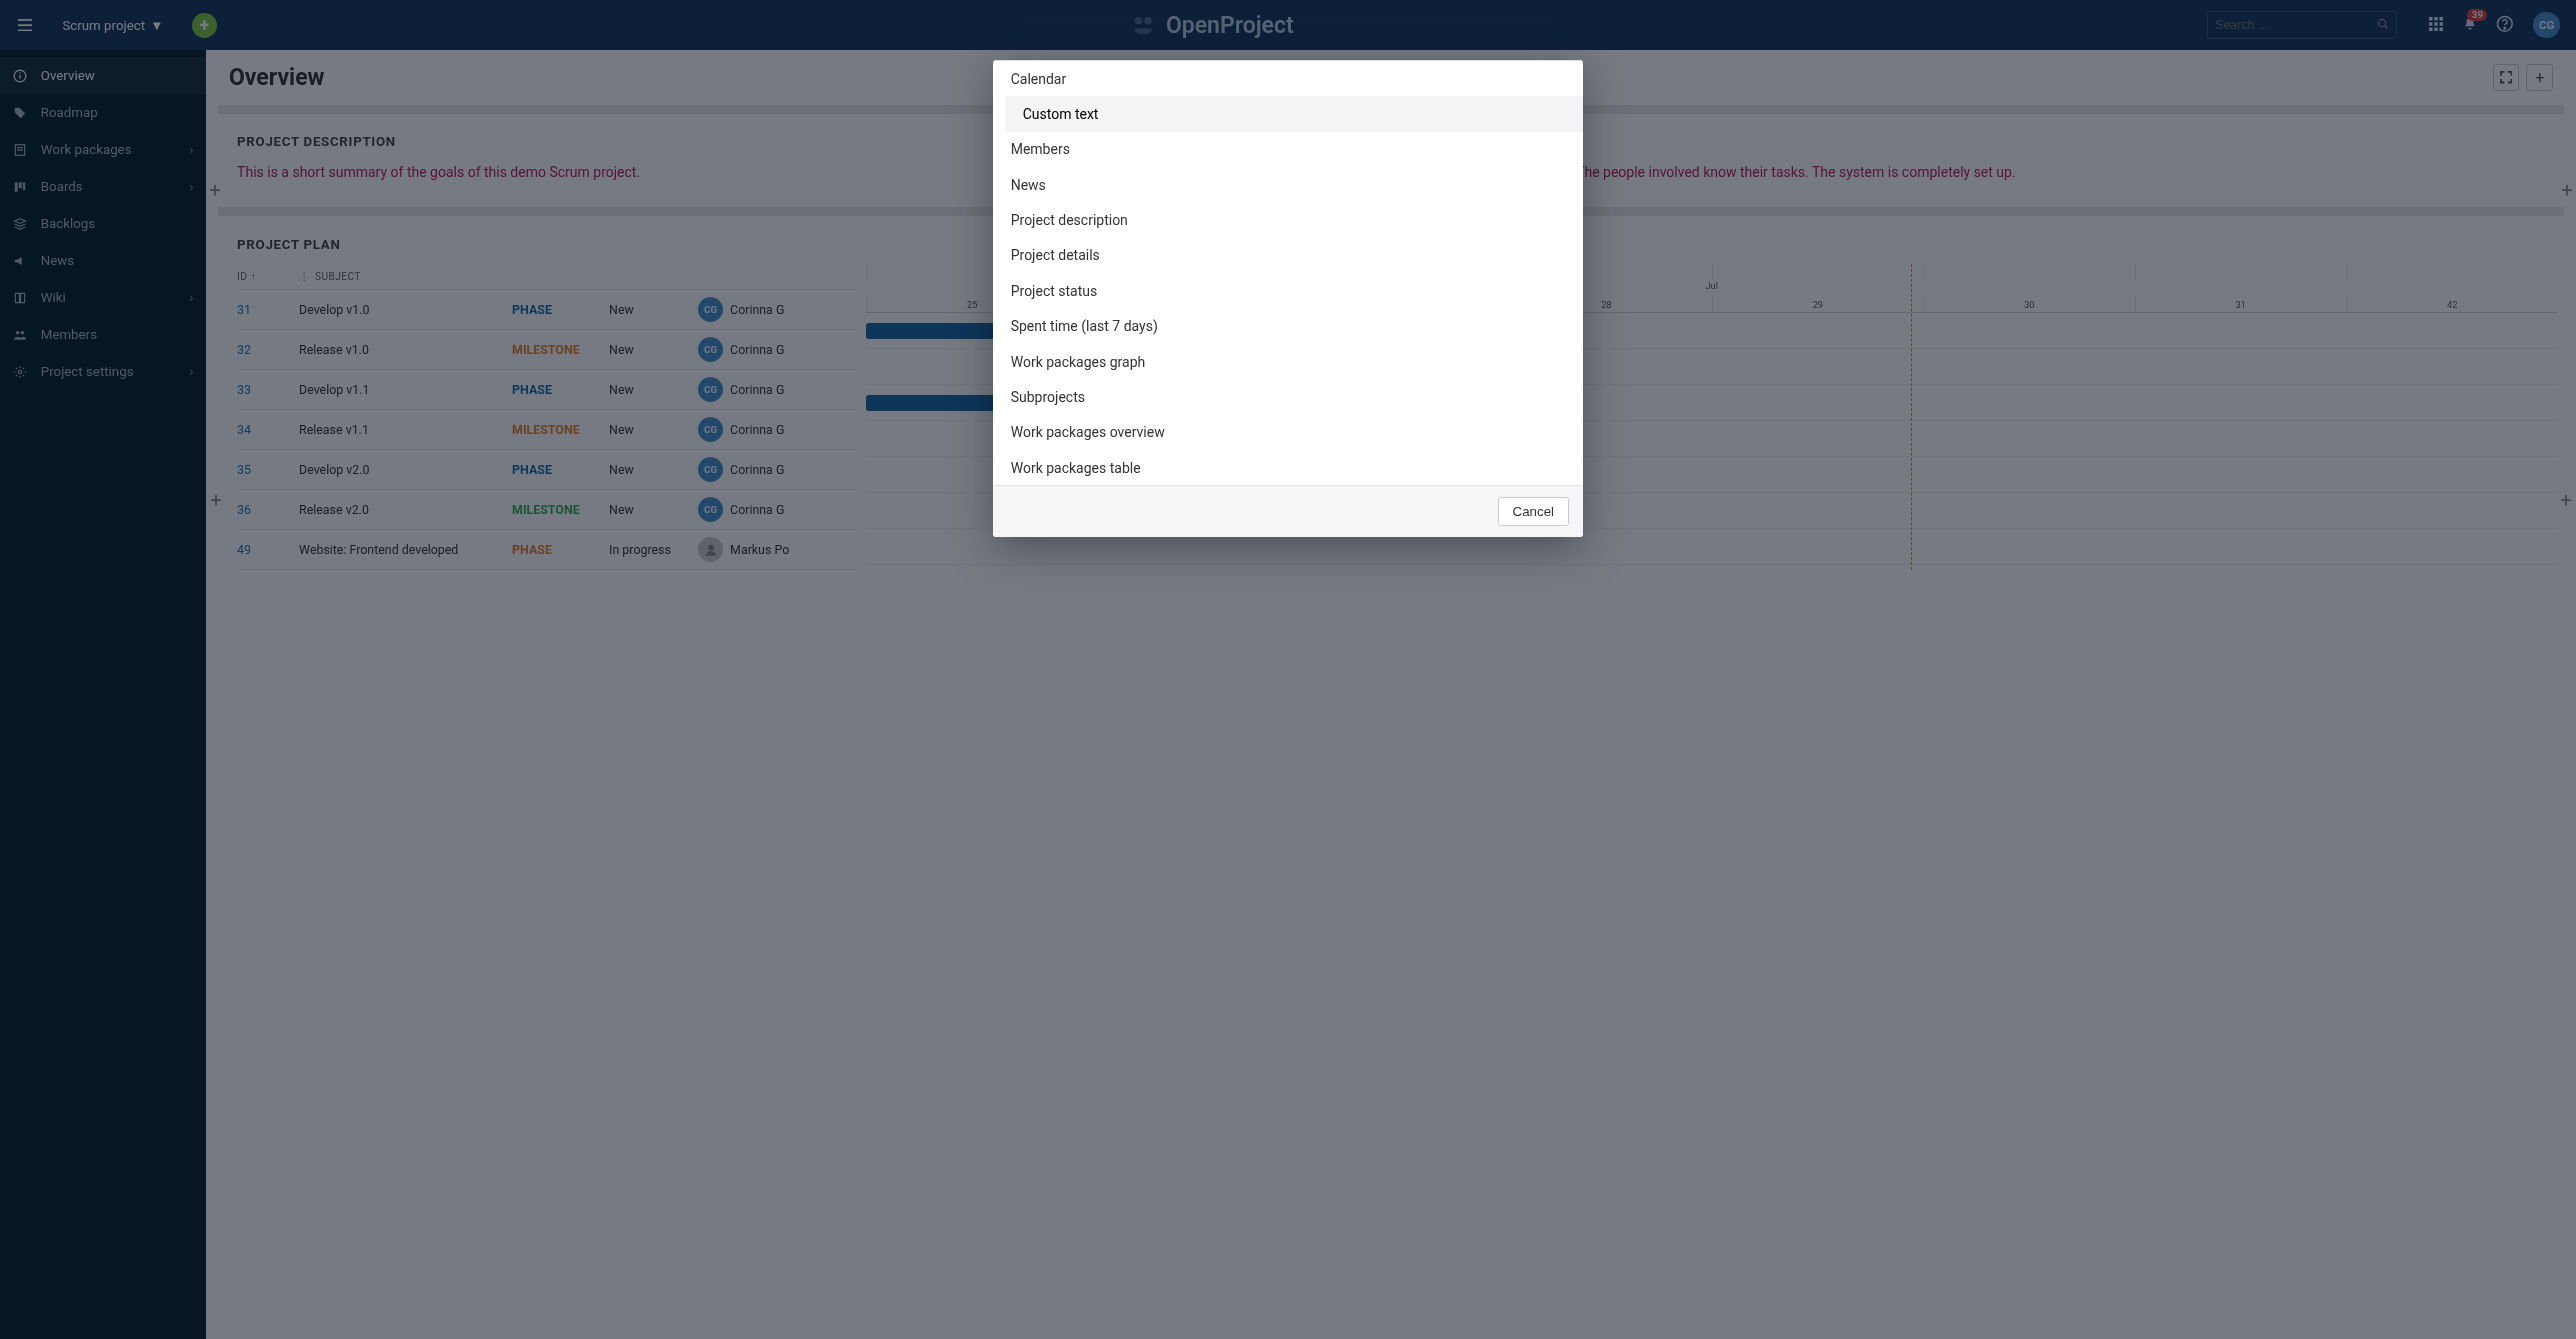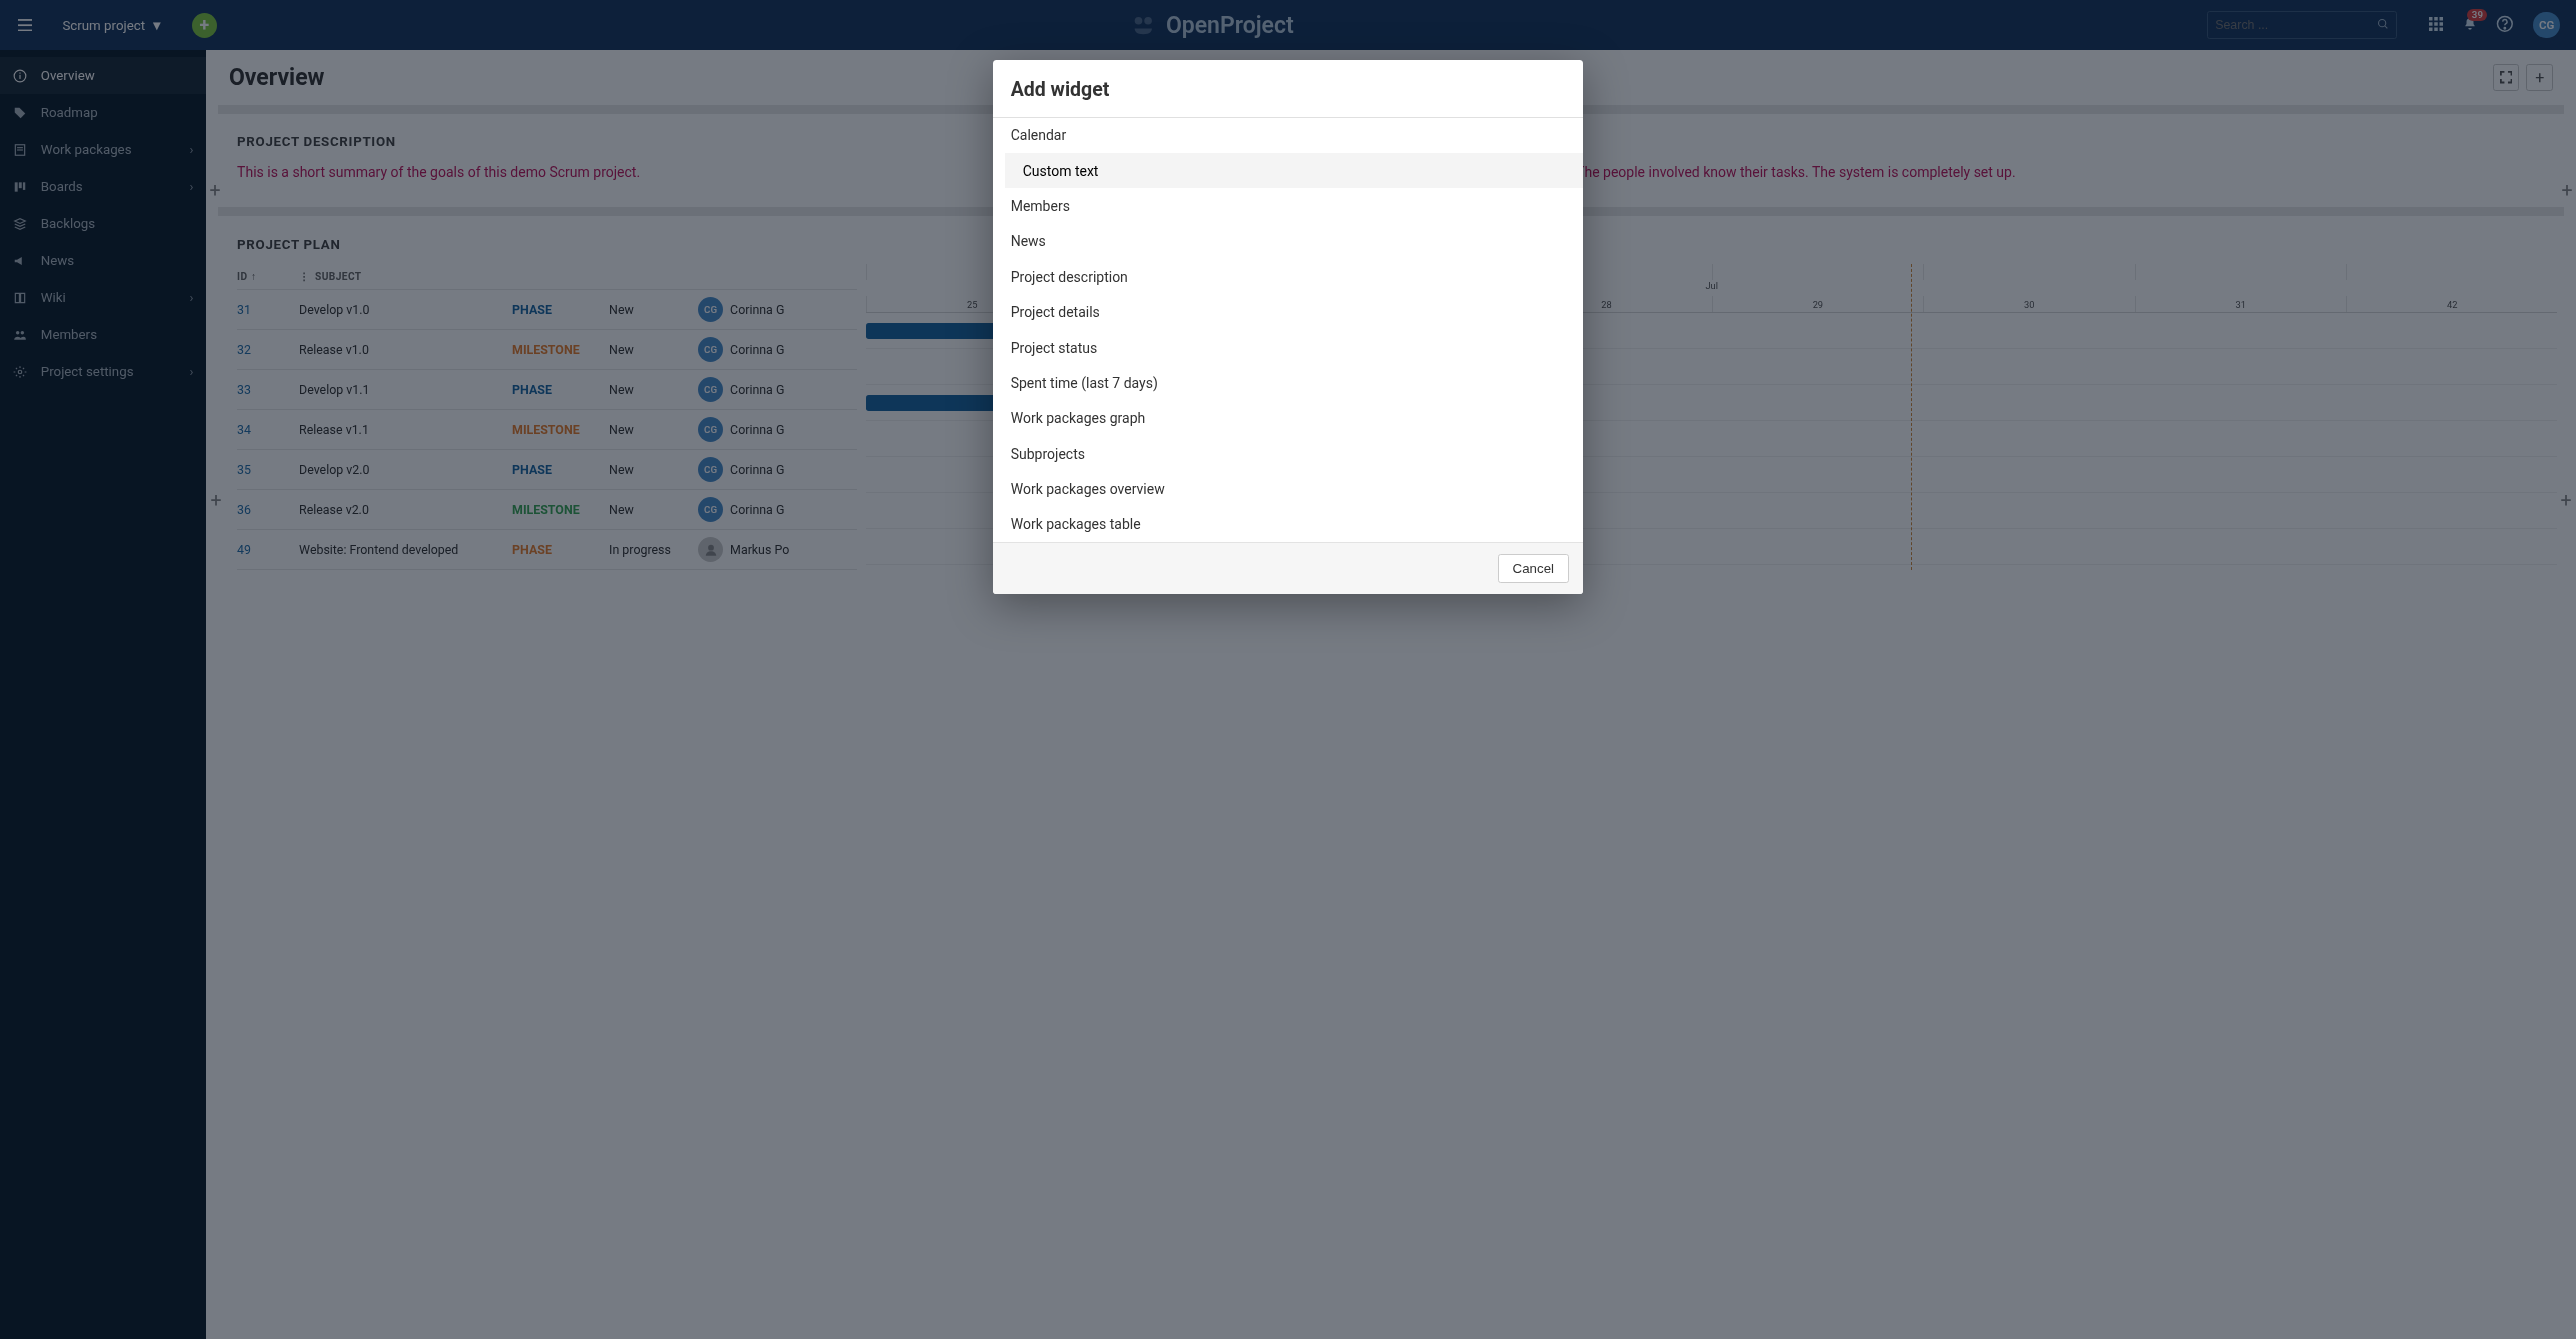--- a/index.html
+++ b/index.html
@@ -50,21 +50,21 @@
 
   .row1 { display:flex; gap:0; position:relative; }
   .row1 > .card { flex:1; }
   .vdiv { width:8.9px; background:#e7e7e7; }
 
   
   .plan-card { padding:14px 5.3px 0 17.7px; }
   .plan-wrap { display:flex; }
   .tbl { min-width:620px; }
   .thead, .trow { display:flex; align-items:center; font-size:12.4px; border-bottom:0.9px solid #e6e6e6; }
-  .thead { color:#666; font-weight:700; text-transform:uppercase; font-size:10.2px; letter-spacing:0.4px; padding:7px 0; }
+  .thead { color:#666; font-weight:400; text-transform:uppercase; font-size:10.2px; letter-spacing:0.4px; padding:7px 0; }
   .trow { padding:7px 0; }
   .c-id { width:62px; color:#246faa; }
   .c-id.h { color:#666; display:flex; gap:3.5px; align-items:center; }
   .c-subj { width:213px; }
   .c-type { width:97px; font-weight:700; }
   .c-status { width:89px; }
   .c-assign { flex:1; display:flex; align-items:center; gap:7px; overflow:hidden; white-space:nowrap; }
   .mini-av { width:25px; height:25px; border-radius:50%; display:flex; align-items:center; justify-content:center; font-size:9.7px; font-weight:600; color:#fff; }
 
   .gantt { flex:1; padding-left:8.9px; position:relative; }
@@ -426,21 +426,20 @@
               <div style="position: absolute; top: 0px; bottom: 0px; left: 62%; border-left: 0.9px dashed rgb(208, 138, 58);"></div>
             </div>
         </div>
       </div>
     </div>
   </div>
 </div>
 
 <div class="scrim"></div>
 <div class="dialog">
-  <h2>Add widget</h2>
   <div class="divider"></div>
   <div class="opts" id="opts">
       <div class="opt">Calendar</div>
       <div class="opt hi">Custom text</div>
       <div class="opt">Members</div>
       <div class="opt">News</div>
       <div class="opt">Project description</div>
       <div class="opt">Project details</div>
       <div class="opt">Project status</div>
       <div class="opt">Spent time (last 7 days)</div>

